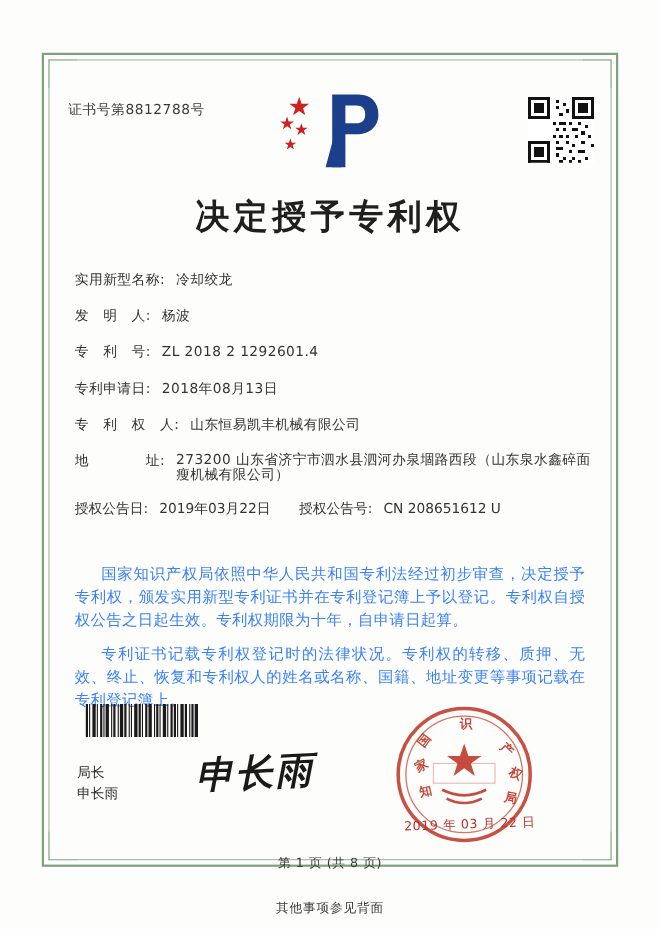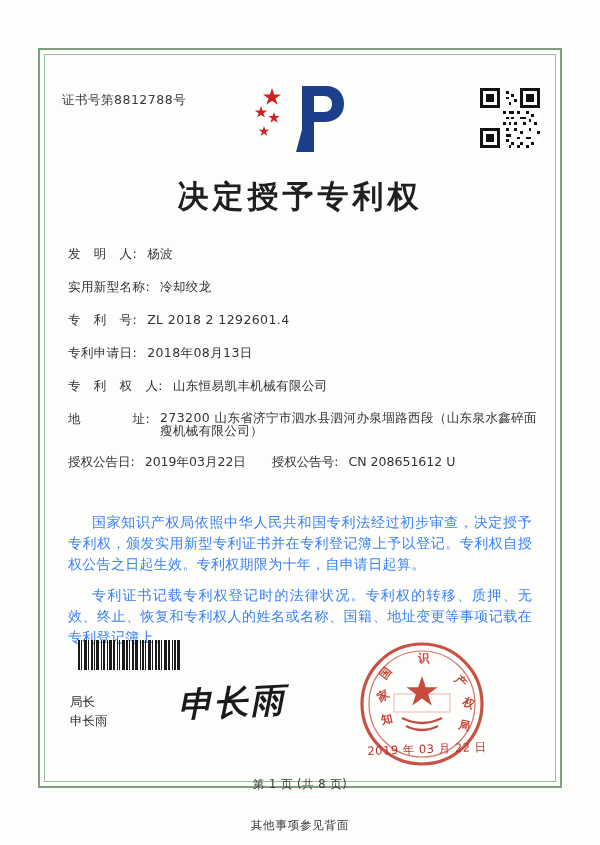--- a/index.html
+++ b/index.html
@@ -270,26 +270,26 @@
         <rect x="13" y="20" width="1" height="1"></rect>
           <rect x="16" y="20" width="1" height="1"></rect>
       </g>
     </svg>
   </div>
 
   <div class="title">决定授予专利权</div>
 
   <div class="fields">
     <div class="row">
+      <span class="lbl">实用新型名称:</span>
+      <span class="val">冷却绞龙</span>
+    </div>
+    <div class="row">
       <span class="lbl">发　明　人:</span>
       <span class="val">杨波</span>
-    </div>
-    <div class="row">
-      <span class="lbl">实用新型名称:</span>
-      <span class="val">冷却绞龙</span>
     </div>
     <div class="row">
       <span class="lbl">专　利　号:</span>
       <span class="val">ZL 2018 2 1292601.4</span>
     </div>
     <div class="row">
       <span class="lbl">专利申请日:</span>
       <span class="val">2018年08月13日</span>
     </div>
     <div class="row">

